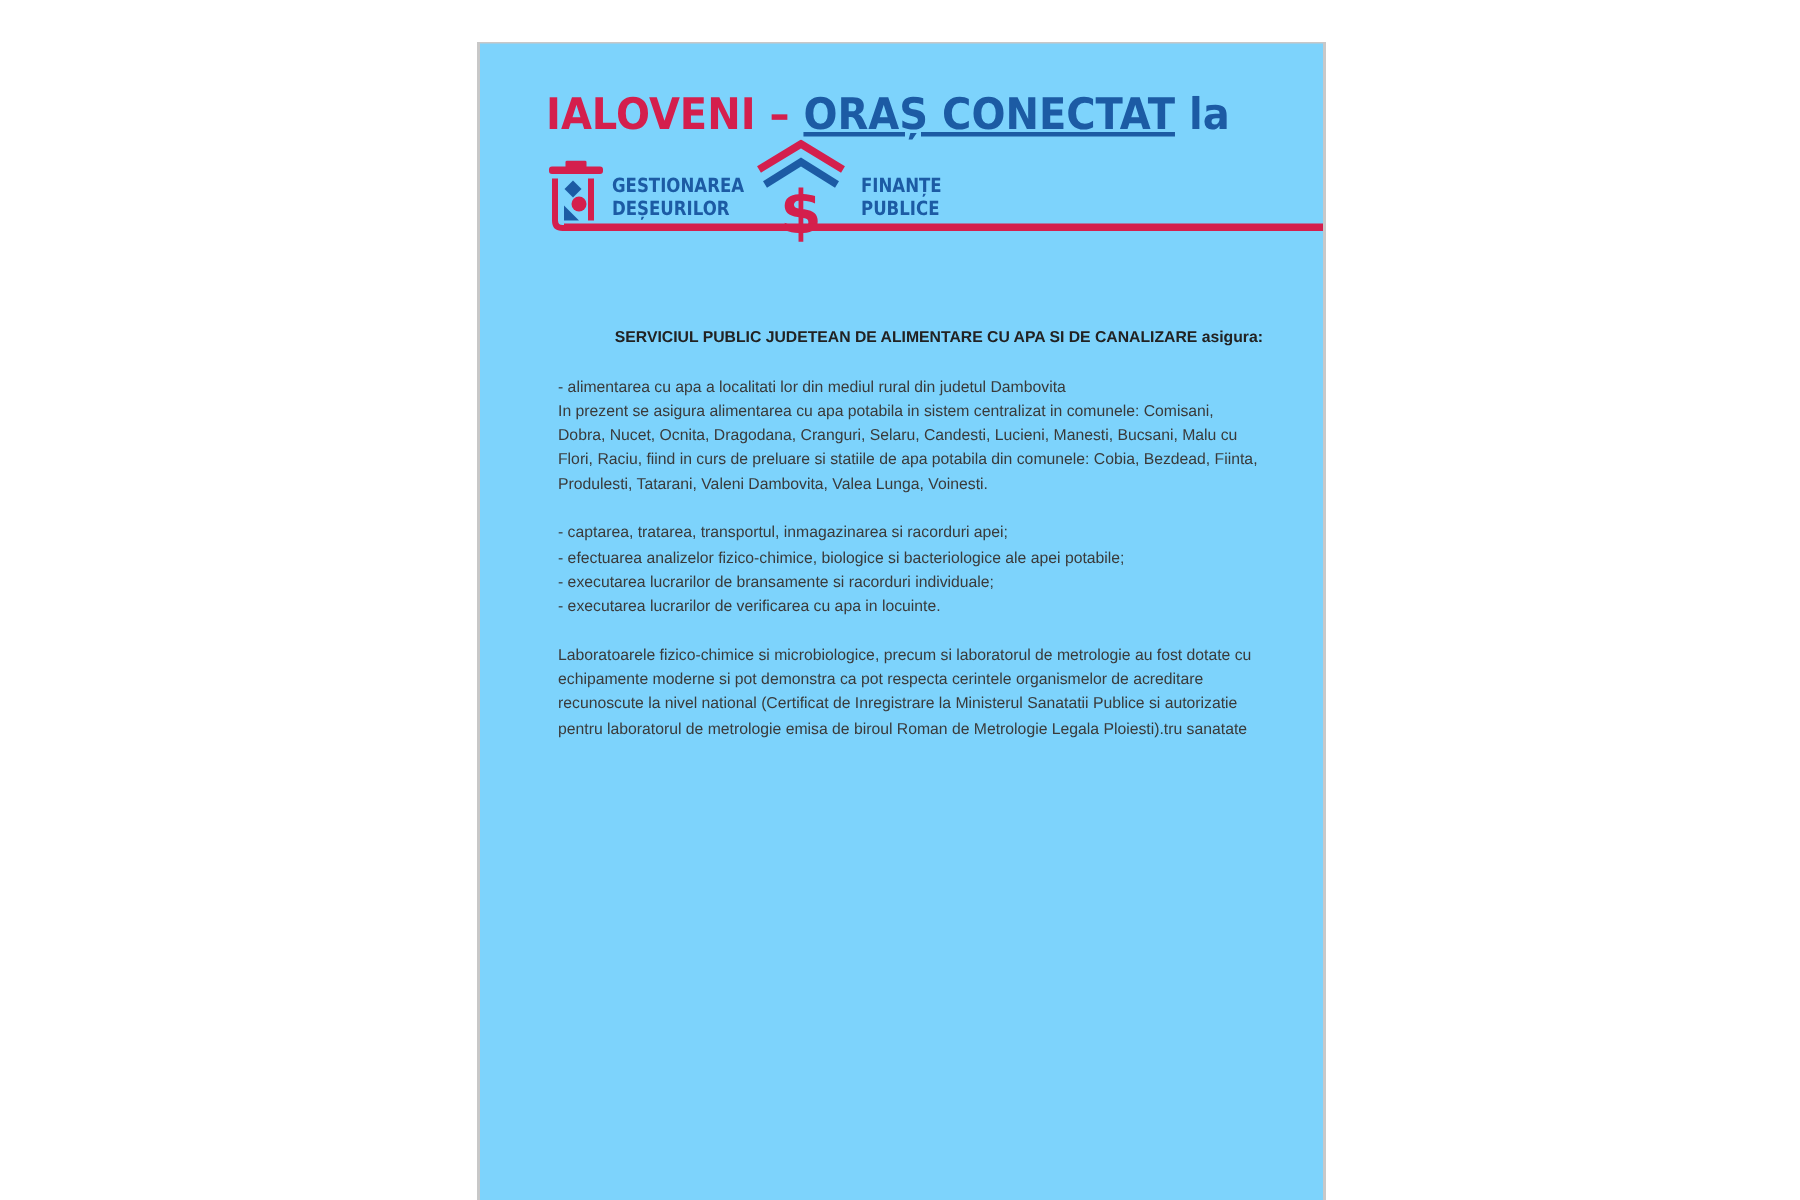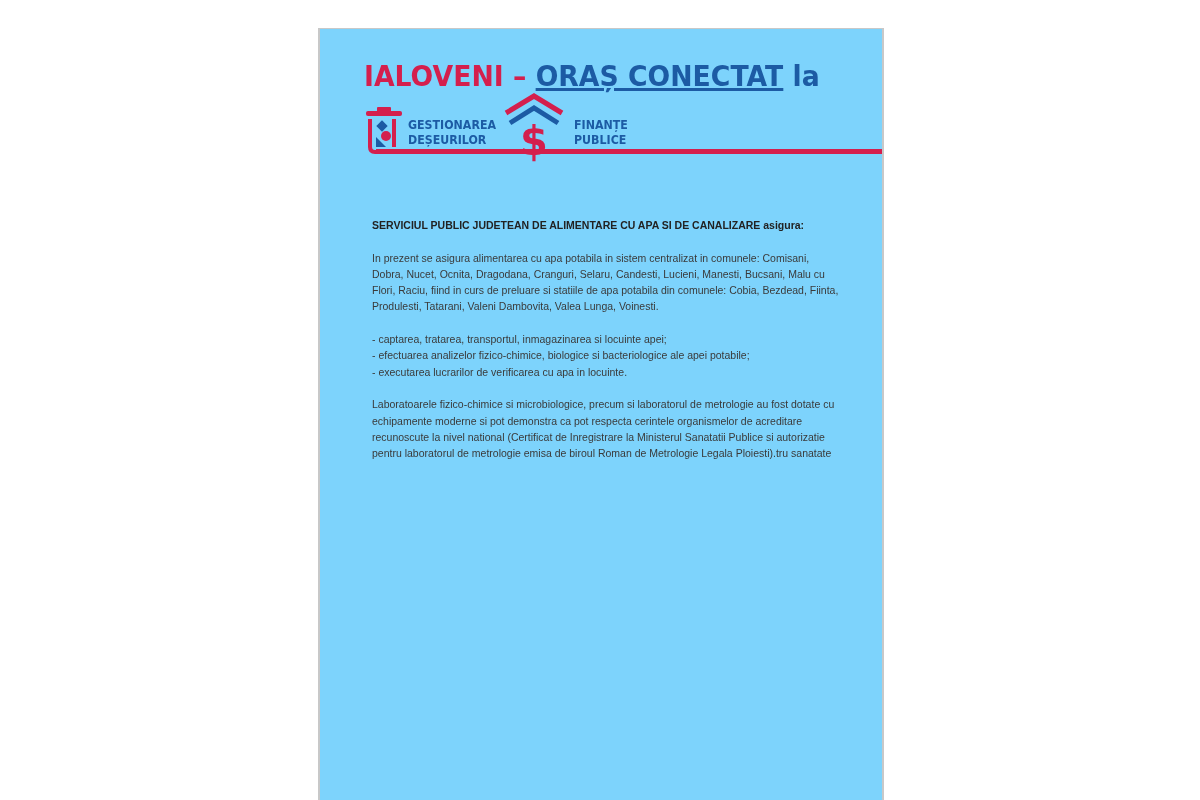--- a/index.html
+++ b/index.html
@@ -29,21 +29,21 @@
     position:absolute; font-weight:bold; color:#1c5ba4; font-size:13px; line-height:15px;
     font-family:"DejaVu Sans", sans-serif; transform:scaleX(0.85); transform-origin:left top;
   }
   .house { position:absolute; left:182px; top:64px; width:64px; height:70px; }
   .content {
     position:absolute; left:52px; top:188px; width:470px;
     font-size:10.5px; line-height:16.3px; color:#3a3a3a;
   }
   .content p { margin:0; }
   .content .gap { height:16.3px; }
-  .heading { font-weight:bold; color:#222; font-size:10.5px; }
+  .heading { font-weight:bold; color:#222; font-size:10.5px;text-align:right; }
 </style>
 </head>
 <body>
 
 <div class="page">
 
   <div class="title">
     <span class="red">IALOVENI – </span><span class="blue ul">ORAȘ CONECTAT</span><span class="blue"> la</span>
   </div>
 
@@ -69,22 +69,24 @@
   <div class="lbl" style="left:254px; top:88px;">
     <div>FINANȚE</div>
     <div>PUBLICE</div>
   </div>
 
   <div class="bar"></div>
 
   <div class="content">
     <p class="heading">SERVICIUL PUBLIC JUDETEAN DE ALIMENTARE CU APA SI DE CANALIZARE asigura:</p>
     <div class="gap"></div>
+    <p>- alimentarea cu apa a localitati lor din mediul rural din judetul Dambovita</p>
     <p>In prezent se asigura alimentarea cu apa potabila in sistem centralizat in comunele: Comisani, Dobra, Nucet, Ocnita, Dragodana, Cranguri, Selaru, Candesti, Lucieni, Manesti, Bucsani, Malu cu Flori, Raciu, fiind in curs de preluare si statiile de apa potabila din comunele: Cobia, Bezdead, Fiinta, Produlesti, Tatarani, Valeni Dambovita, Valea Lunga, Voinesti.</p>
     <div class="gap"></div>
-    <p>- captarea, tratarea, transportul, inmagazinarea si locuinte apei;</p>
+    <p>- captarea, tratarea, transportul, inmagazinarea si racorduri apei;</p>
     <p>- efectuarea analizelor fizico-chimice, biologice si bacteriologice ale apei potabile;</p>
+    <p>- executarea lucrarilor de bransamente si racorduri individuale;</p>
     <p>- executarea lucrarilor de verificarea cu apa in locuinte.</p>
     <div class="gap"></div>
     <p><span>Laboratoarele fizico-chimice si microbiologice, precum si laboratorul de metrologie au fost dotate cu echipamente moderne si pot demonstra ca pot respecta cerintele organismelor de acreditare recunoscute la nivel national (Certificat de Inregistrare la Ministerul Sanatatii Publice si autorizatie pentru laboratorul de metrologie emisa de biroul Roman de Metrologie Legala Ploiesti).</span><span>tru sanatate</span></p>
   </div>
 
 </div>
 
 </body></html>

